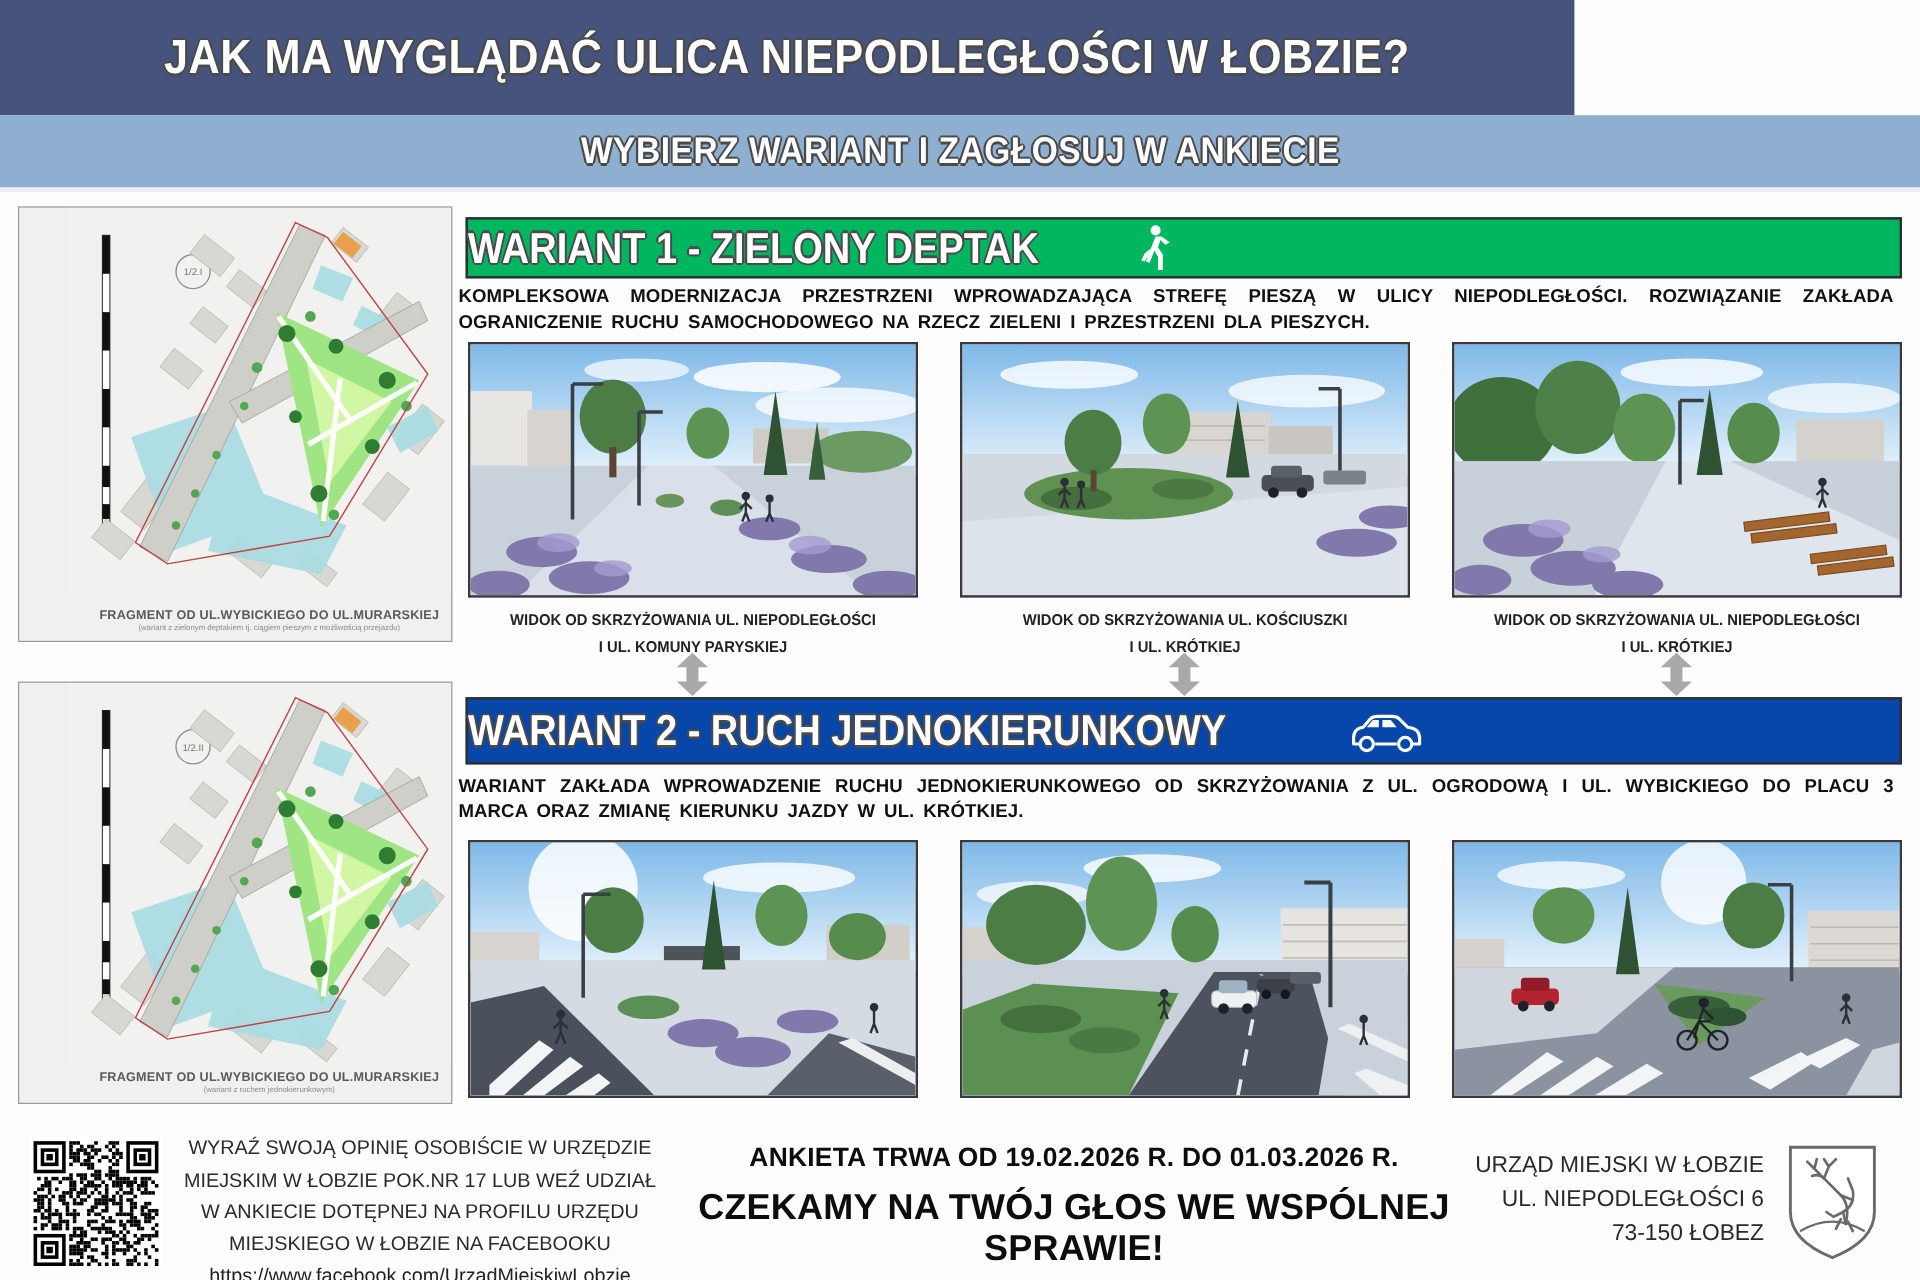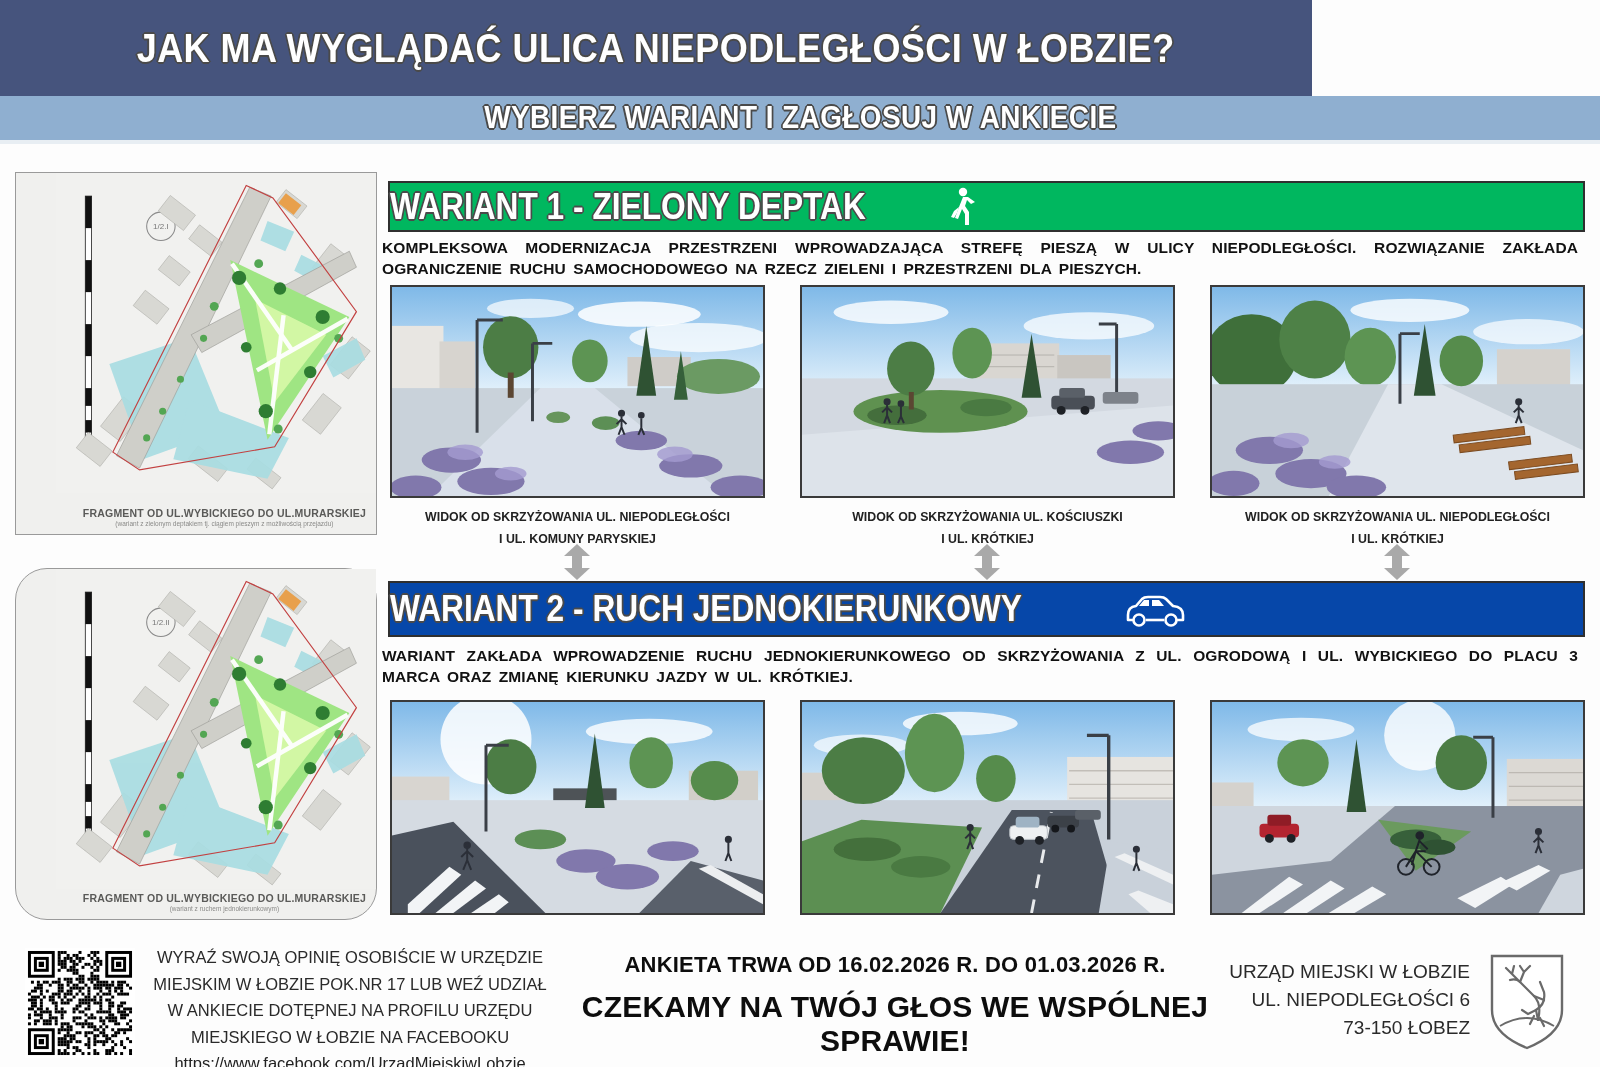--- a/index.html
+++ b/index.html
@@ -8,40 +8,40 @@
     position:relative; width:1600px; height:1067px; margin:0 auto;
     background:#fdfdfd; overflow:hidden;
     font-family:"Liberation Sans", sans-serif; color:#1a1a1a;
   }
   
   .band-top {
     position:absolute; left:0; top:0; width:1312px; height:96px;
     background:#46547d; display:flex; align-items:center; justify-content:center;
   }
   .band-sub {
-    position:absolute; left:0; top:96px; width:1600px; height:48px;
+    position:absolute; left:0; top:96px; width:1600px; height:64px;
     background:#8fafd0; display:flex; align-items:center; justify-content:center;
     border-bottom:4px solid #e8eef3;
   }
   .outline-title {
     color:#fff; font-weight:700; letter-spacing:.5px; white-space:nowrap;
     text-shadow:-2px 0 0 #4a4a4a, 2px 0 0 #4a4a4a, 0 -2px 0 #4a4a4a, 0 2px 0 #4a4a4a,
                 -1px -1px 0 #4a4a4a, 1px 1px 0 #4a4a4a, -1px 1px 0 #4a4a4a, 1px -1px 0 #4a4a4a;
     transform:scaleX(.9); transform-origin:center;
   }
   .band-top .outline-title { font-size:40px; }
   .band-sub .outline-title { font-size:31px; }
 
   
   .map-panel {
     position:absolute; left:15px; width:362px; background:#f0f0ee;
     border:1px solid #9a9a9a;
   }
   #map-panel-1 { top:172px; height:363px; }
-  #map-panel-2 { top:568px; height:352px;border-radius:32px; }
+  #map-panel-2 { top:568px; height:352px; }
   .map-plan-holder { position:absolute; inset:0; overflow:hidden;padding-left:40px; }
   .map-caption-box {
     position:absolute; right:10px; bottom:6px; text-align:center; line-height:1.25;
   }
   .map-caption { font-size:10.5px; font-weight:700; color:#5a5a58; letter-spacing:.2px; }
   .map-subcaption { font-size:6.5px; color:#8a8a88; }
 
   
   .banner {
     position:absolute; left:388px; width:1197px; display:flex; align-items:center;
@@ -1054,21 +1054,21 @@
 
   <div class="footer-left">
     <div>WYRAŹ SWOJĄ OPINIĘ OSOBIŚCIE W URZĘDZIE</div>
     <div>MIEJSKIM W ŁOBZIE POK.NR 17 LUB WEŹ UDZIAŁ</div>
     <div>W ANKIECIE DOTĘPNEJ NA PROFILU URZĘDU</div>
     <div>MIEJSKIEGO W ŁOBZIE NA FACEBOOKU</div>
     <div class="url">https://www.facebook.com/UrzadMiejskiwLobzie</div>
   </div>
 
   <div class="footer-center">
-    <div class="fc1">ANKIETA TRWA OD 16.02.2026 R. DO 01.03.2026 R.</div>
+    <div class="fc1">ANKIETA TRWA OD 19.02.2026 R. DO 01.03.2026 R.</div>
     <div class="fc2">CZEKAMY NA TWÓJ GŁOS  WE WSPÓLNEJ SPRAWIE!</div>
   </div>
 
   <div class="footer-right">
     <div>URZĄD MIEJSKI W ŁOBZIE</div>
     <div>UL. NIEPODLEGŁOŚCI 6</div>
     <div>73-150 ŁOBEZ</div>
   </div>
 
   <svg class="crest" viewBox="0 0 82 100">

